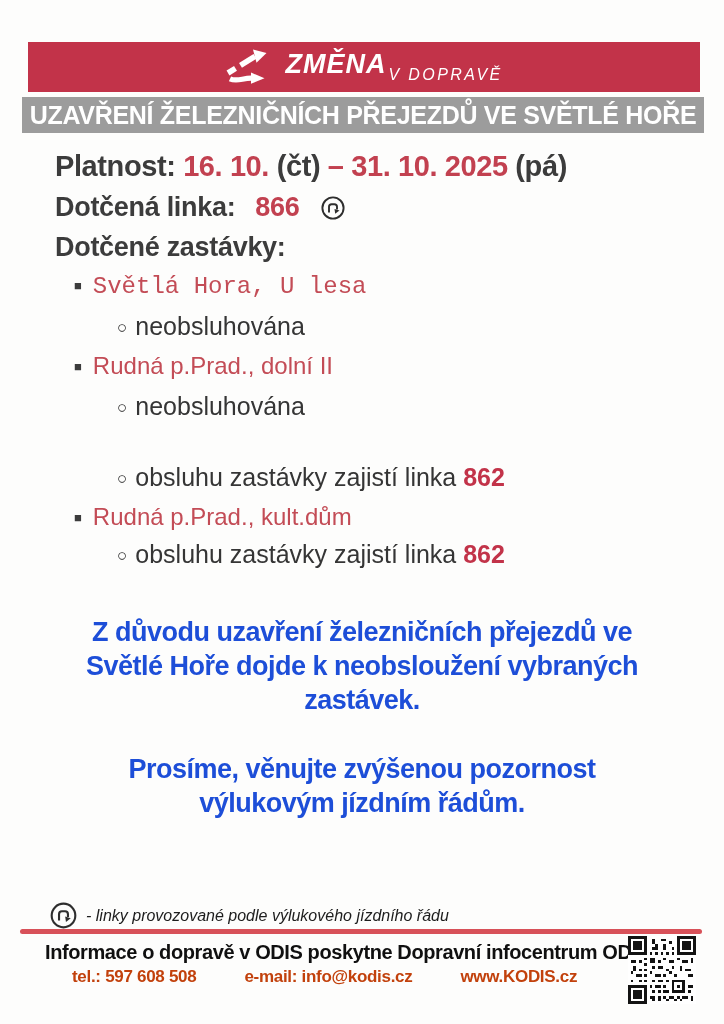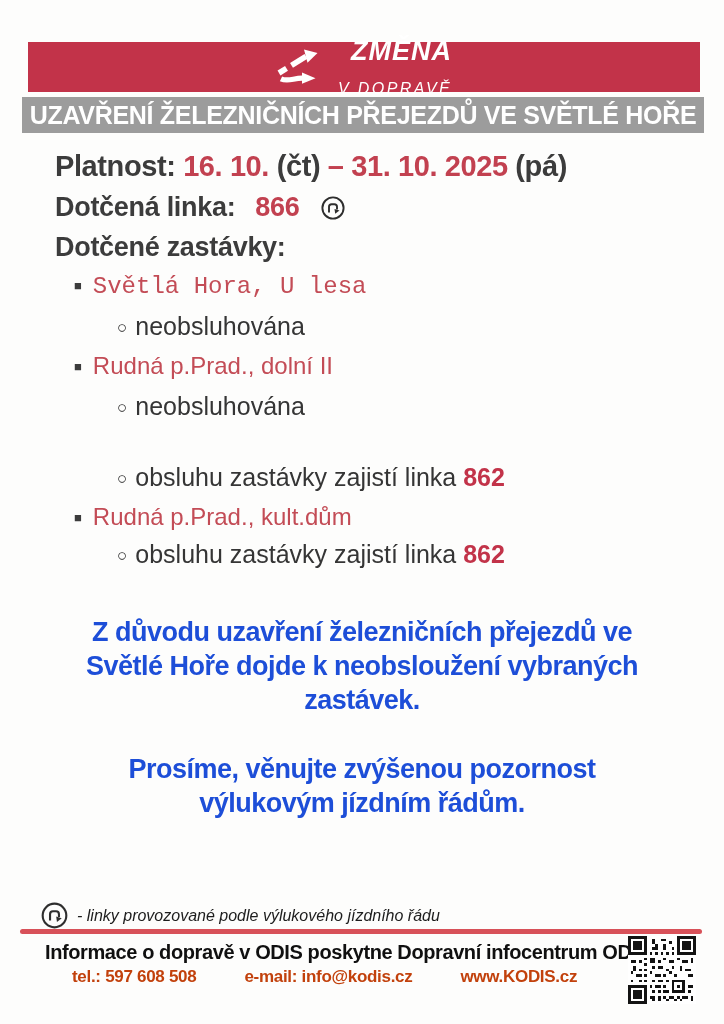--- a/index.html
+++ b/index.html
@@ -5,42 +5,42 @@
   html,body{margin:0;padding:0;background:#e8e8e8;}
   .page{
     position:relative;width:724px;height:1024px;background:#fdfdfc;
     font-family:"Liberation Sans",sans-serif;overflow:hidden;margin:0 auto;
     color:#3c3c3c;
   }
   
   .banner{position:absolute;left:28px;top:42px;width:672px;height:50px;background:#c23349;
     display:flex;align-items:center;justify-content:center;}
   .logo{display:flex;align-items:center;gap:12px;}
-  .logo-text{display:flex;flex-direction:column;color:#fff;font-style:italic;line-height:1;text-align:right;}
+  .logo-text{display:flex;color:#fff;font-style:italic;line-height:1;}
   .logo-title{font-size:27px;font-weight:bold;letter-spacing:1px;}
   .logo-sub{font-size:16px;font-weight:normal;letter-spacing:2.4px;margin-top:16px;margin-left:2px;}
   .title-band{position:absolute;left:22px;top:97px;width:682px;height:36px;background:#9c9c9c;
     color:#fff;font-weight:bold;font-size:25px;line-height:36px;text-align:center;letter-spacing:-0.3px;}
   
   .validity{position:absolute;left:55px;top:150px;font-size:29px;font-weight:bold;letter-spacing:-0.4px;white-space:nowrap;}
   .red{color:#c24150;}
   .linerow{position:absolute;left:55px;top:192px;font-size:27px;font-weight:bold;letter-spacing:-0.3px;
     display:flex;align-items:center;gap:20px;}
   .stops-label{position:absolute;left:55px;top:232px;font-size:27px;font-weight:bold;letter-spacing:-0.3px;}
   
   .stop-name{position:absolute;left:74px;font-size:24px;color:#c34c56;white-space:nowrap;}
   .stop-name .sq{color:#3c3c3c;font-size:13px;vertical-align:3px;margin-right:11px;}
   .stop-note{position:absolute;left:117px;font-size:25px;color:#353535;white-space:nowrap;}
   .stop-note .ci{font-size:17px;margin-right:8px;vertical-align:2px;color:#2c2c2c;}
   .stop-note b{color:#c23349;}
   
   .para{position:absolute;left:42px;width:640px;text-align:center;font-weight:bold;
     font-size:27px;line-height:34px;letter-spacing:-0.5px;white-space:pre-line;color:#1d4ed8;}
   
-  .legend{position:absolute;left:40px;top:901px;display:flex;align-items:center;gap:8px;}
+  .legend{position:absolute;left:49px;top:901px;display:flex;align-items:center;gap:8px;}
   .legend-text{font-style:italic;font-size:16px;color:#1d1d1d;}
   .divider{position:absolute;left:20px;top:929px;width:682px;height:5px;background:#d85159;border-radius:3px;}
   .footer1{position:absolute;left:45px;top:941px;font-size:20px;font-weight:bold;color:#101010;letter-spacing:-0.4px;white-space:nowrap;}
   .footer2{position:absolute;left:72px;top:967px;display:flex;gap:48px;font-size:17px;font-weight:bold;color:#c2410c;letter-spacing:-0.3px;white-space:nowrap;}
   .qr{position:absolute;top:936px;right:28px;}
   svg{display:block;}
 </style>
 </head>
 <body>
 

